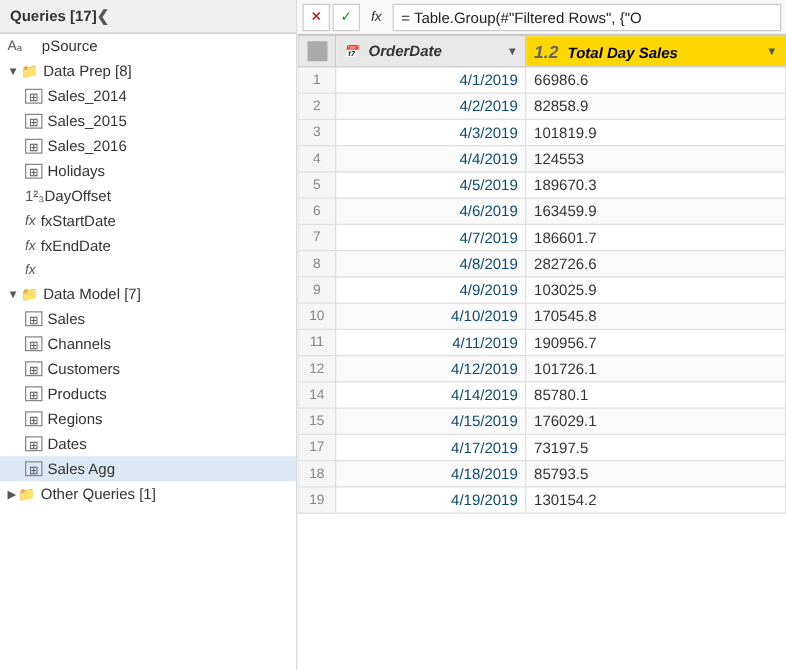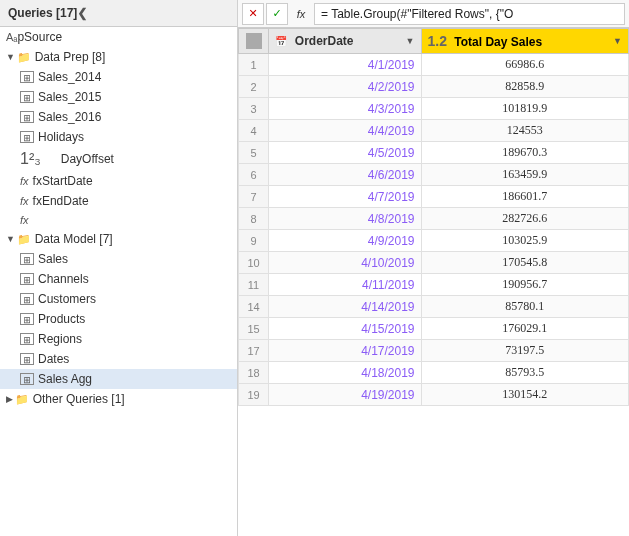--- a/index.html
+++ b/index.html
@@ -146,20 +146,21 @@
     .data-table thead th {
       background: #e8e8e8;
       border: 1px solid #c8c8c8;
       padding: 4px 6px;
       text-align: left;
       font-weight: 600;
       color: #333;
       position: sticky;
       top: 0;
       z-index: 2;
+      font-style: italic;
     }
 
     .data-table thead th.row-num-header {
       width: 30px;
       background: #e8e8e8;
       text-align: center;
     }
 
     .data-table thead th.highlighted {
       background: #ffd700;
@@ -201,47 +202,46 @@
     .data-table td.row-num {
       text-align: center;
       color: #888;
       background: #f5f5f5;
       font-size: 11px;
       width: 28px;
     }
 
     .data-table td.date-cell {
       text-align: right;
-      color: #8b5cf6;
+      color: #0c4a6e;
     }
 
     .data-table td.num-cell {
-      text-align: center;
+      text-align: left;
       color: #333;
-      font-family: Liberation Serif, serif;
     }
 
     .data-table::-webkit-scrollbar { height: 8px; }
 
     .data-table-container::-webkit-scrollbar { width: 8px; height: 8px; }
     .data-table-container::-webkit-scrollbar-thumb { background: #ccc; }
     .data-table-container::-webkit-scrollbar-track { background: #f5f5f5; }
   </style>
 </head>
 <body>
 
 <div class="left-panel">
   <div class="panel-header">
     <span>Queries [17]</span>
     <span style="cursor:pointer;color:#555;">❮</span>
   </div>
   <div class="panel-body" id="tree-container">
 
   <div class="tree-item" style="padding-left: 6px;">
-        <span class="tree-icon" style="margin-right:0;font-size:11px;color:#555;">Aₐ</span>
+        <span class="tree-icon" style="margin-right:16px;font-size:11px;color:#555;">Aₐ</span>
         <span class="tree-label">pSource</span>
       </div>
       <div class="tree-item" style="padding-left: 6px;">
         <span class="collapse-arrow" style="margin-right:2px;font-size:9px;">▼</span>
                 <span class="tree-icon folder-icon">📁</span>
         <span class="tree-label">Data Prep [8]</span>
       </div>
       <div class="tree-item" style="padding-left: 20px;">
         <span class="tree-icon table-icon" style="display:inline-block;width:14px;height:12px;background:none;border:1px solid #888;margin-right:4px;font-size:9px;line-height:12px;text-align:center;">⊞</span>
         <span class="tree-label">Sales_2014</span>
@@ -252,21 +252,21 @@
       </div>
       <div class="tree-item" style="padding-left: 20px;">
         <span class="tree-icon table-icon" style="display:inline-block;width:14px;height:12px;background:none;border:1px solid #888;margin-right:4px;font-size:9px;line-height:12px;text-align:center;">⊞</span>
         <span class="tree-label">Sales_2016</span>
       </div>
       <div class="tree-item" style="padding-left: 20px;">
         <span class="tree-icon table-icon" style="display:inline-block;width:14px;height:12px;background:none;border:1px solid #888;margin-right:4px;font-size:9px;line-height:12px;text-align:center;">⊞</span>
         <span class="tree-label">Holidays</span>
       </div>
       <div class="tree-item" style="padding-left: 20px;">
-        <span class="tree-icon num-icon" style="margin-right:20px;font-size:16px;color:#555;">1²₃</span>
+        <span class="tree-icon num-icon" style="margin-right:0;font-size:12px;color:#555;">1²₃</span>
         <span class="tree-label">DayOffset</span>
       </div>
       <div class="tree-item" style="padding-left: 20px;">
         <span class="tree-icon fx-icon" style="margin-right:4px;font-style:italic;font-size:11px;color:#555;">fx</span>
         <span class="tree-label">fxStartDate</span>
       </div>
       <div class="tree-item" style="padding-left: 20px;">
         <span class="tree-icon fx-icon" style="margin-right:4px;font-style:italic;font-size:11px;color:#555;">fx</span>
         <span class="tree-label">fxEndDate</span>
       </div>
@@ -401,20 +401,25 @@
             <td class="row-num">10</td>
             <td class="date-cell">4/10/2019</td>
             <td class="num-cell">170545.8</td>
           </tr>
           <tr>
             <td class="row-num">11</td>
             <td class="date-cell">4/11/2019</td>
             <td class="num-cell">190956.7</td>
           </tr>
           <tr>
+            <td class="row-num">12</td>
+            <td class="date-cell">4/12/2019</td>
+            <td class="num-cell">101726.1</td>
+          </tr>
+          <tr>
             <td class="row-num">14</td>
             <td class="date-cell">4/14/2019</td>
             <td class="num-cell">85780.1</td>
           </tr>
           <tr>
             <td class="row-num">15</td>
             <td class="date-cell">4/15/2019</td>
             <td class="num-cell">176029.1</td>
           </tr>
           <tr>

